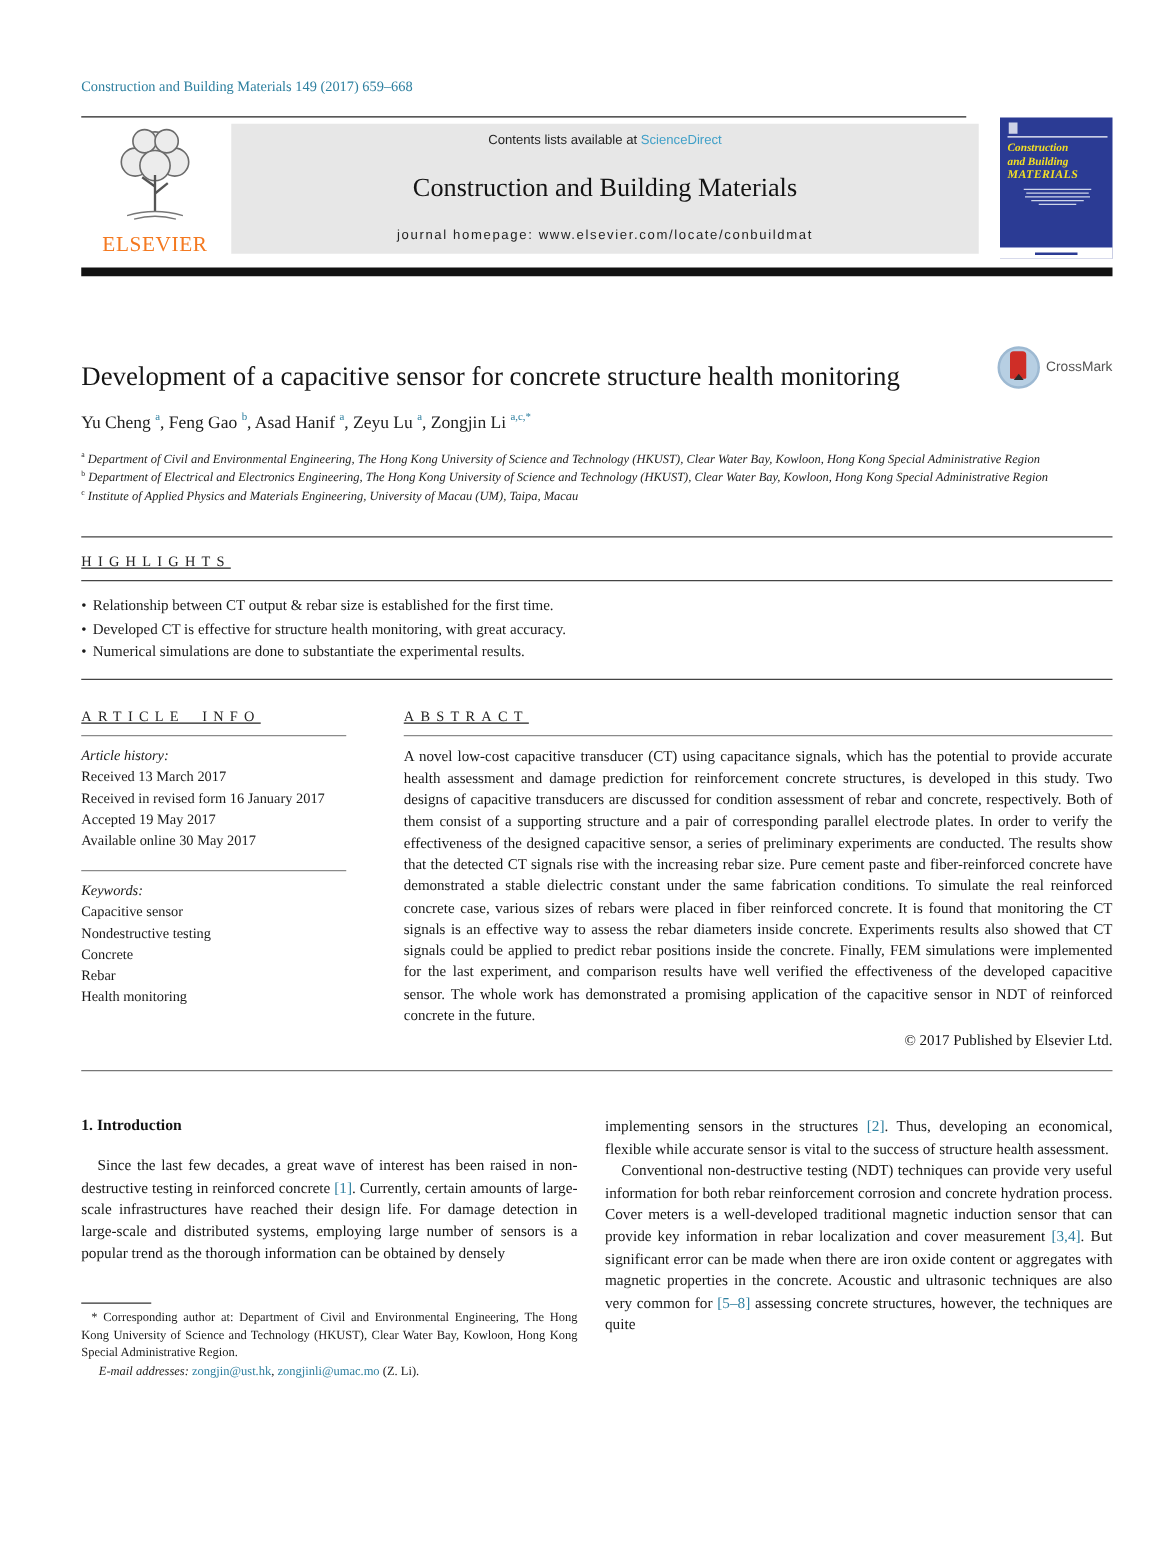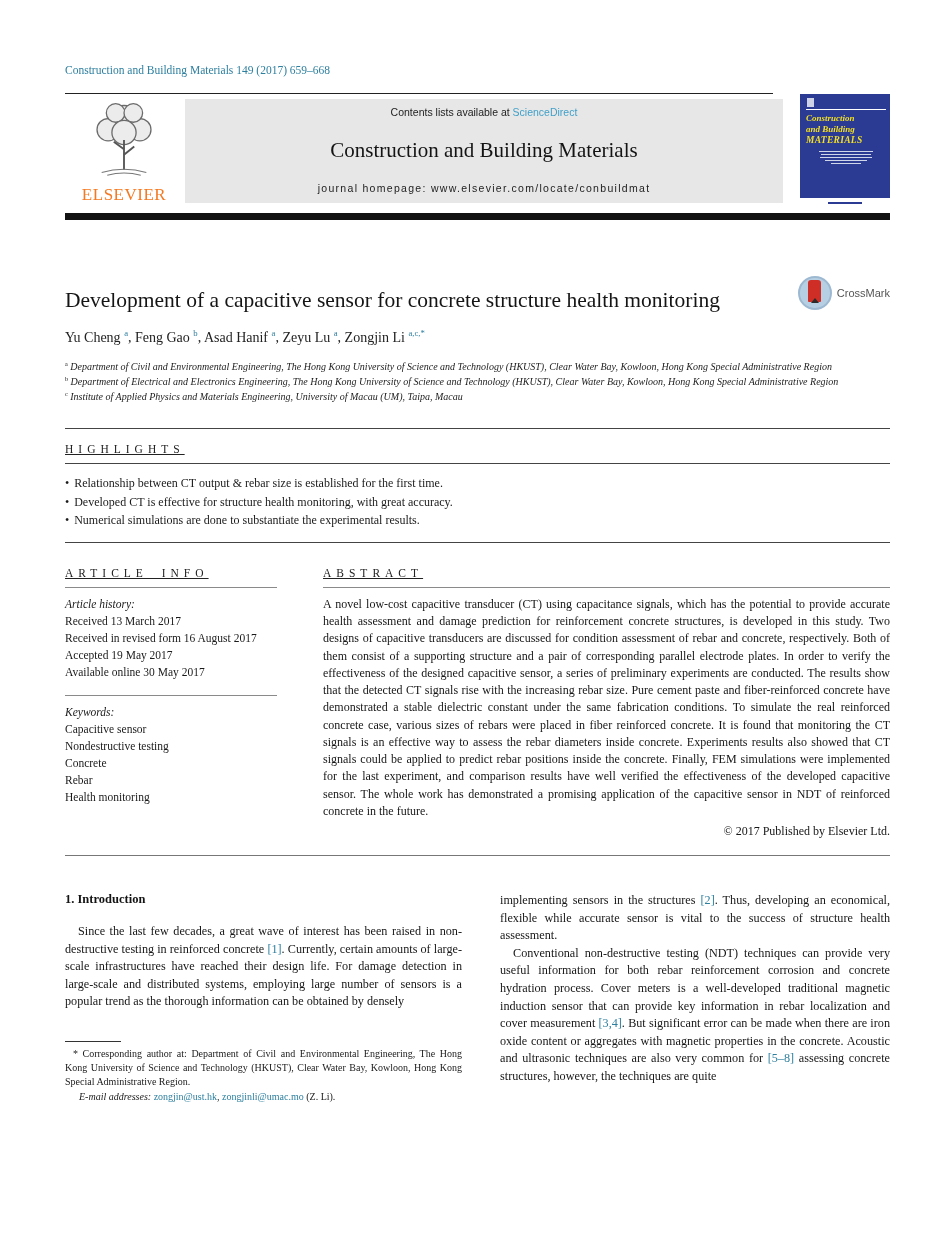--- a/index.html
+++ b/index.html
@@ -77,21 +77,21 @@
   .info-text{font-size:11.5px;line-height:1.48;color:#1a1a1a;}
   .info-label{font-style:italic;}
   .info-gap{margin-top:14px;}
   .abs-col{flex:1;}
   .abstract-text{font-size:12px;line-height:1.44;color:#161616;}
   .copyright{margin-top:4px;text-align:right;font-size:12px;color:#161616;}
   .abs-bottom-rule{height:1px;background:#777;margin-top:16px;}
 
   
   .body-cols{display:flex;margin-top:36px;}
-  .col-left{width:397px;margin-right:38px;flex:none;display:flex;flex-direction:column;}
+  .col-left{width:397px;margin-right:22px;flex:none;display:flex;flex-direction:column;}
   .col-right{flex:1;}
   .intro-head{font-size:12.5px;font-weight:bold;margin-bottom:16px;color:#141414;}
   .body-par{font-size:12.2px;line-height:1.44;color:#161616;}
   .indent{text-indent:13px;}
 
   
   .footnote{margin-top:30px;font-size:10px;line-height:1.42;color:#1a1a1a;}
   .fn-rule{width:56px;height:1px;background:#333;margin-bottom:5px;}
   .fn-line1{text-indent:8px;}
   .fn-email{text-indent:14px;}
@@ -192,21 +192,21 @@
     <div class="hl-bottom"></div>
   </div>
 
   <div class="info-abstract">
     <div class="info-col">
       <div class="sec-head" style="margin-top:8px">article info</div>
       <div class="col-rule"></div>
       <div class="info-text">
         <div class="info-label">Article history:</div>
         <div>Received 13 March 2017</div>
-        <div>Received in revised form 16 August 2017</div>
+        <div>Received in revised form 16 January 2017</div>
         <div>Accepted 19 May 2017</div>
         <div>Available online 30 May 2017</div>
       </div>
       <div class="col-rule info-gap"></div>
       <div class="info-text">
         <div class="info-label">Keywords:</div>
         <div>Capacitive sensor</div>
         <div>Nondestructive testing</div>
         <div>Concrete</div>
         <div>Rebar</div>

